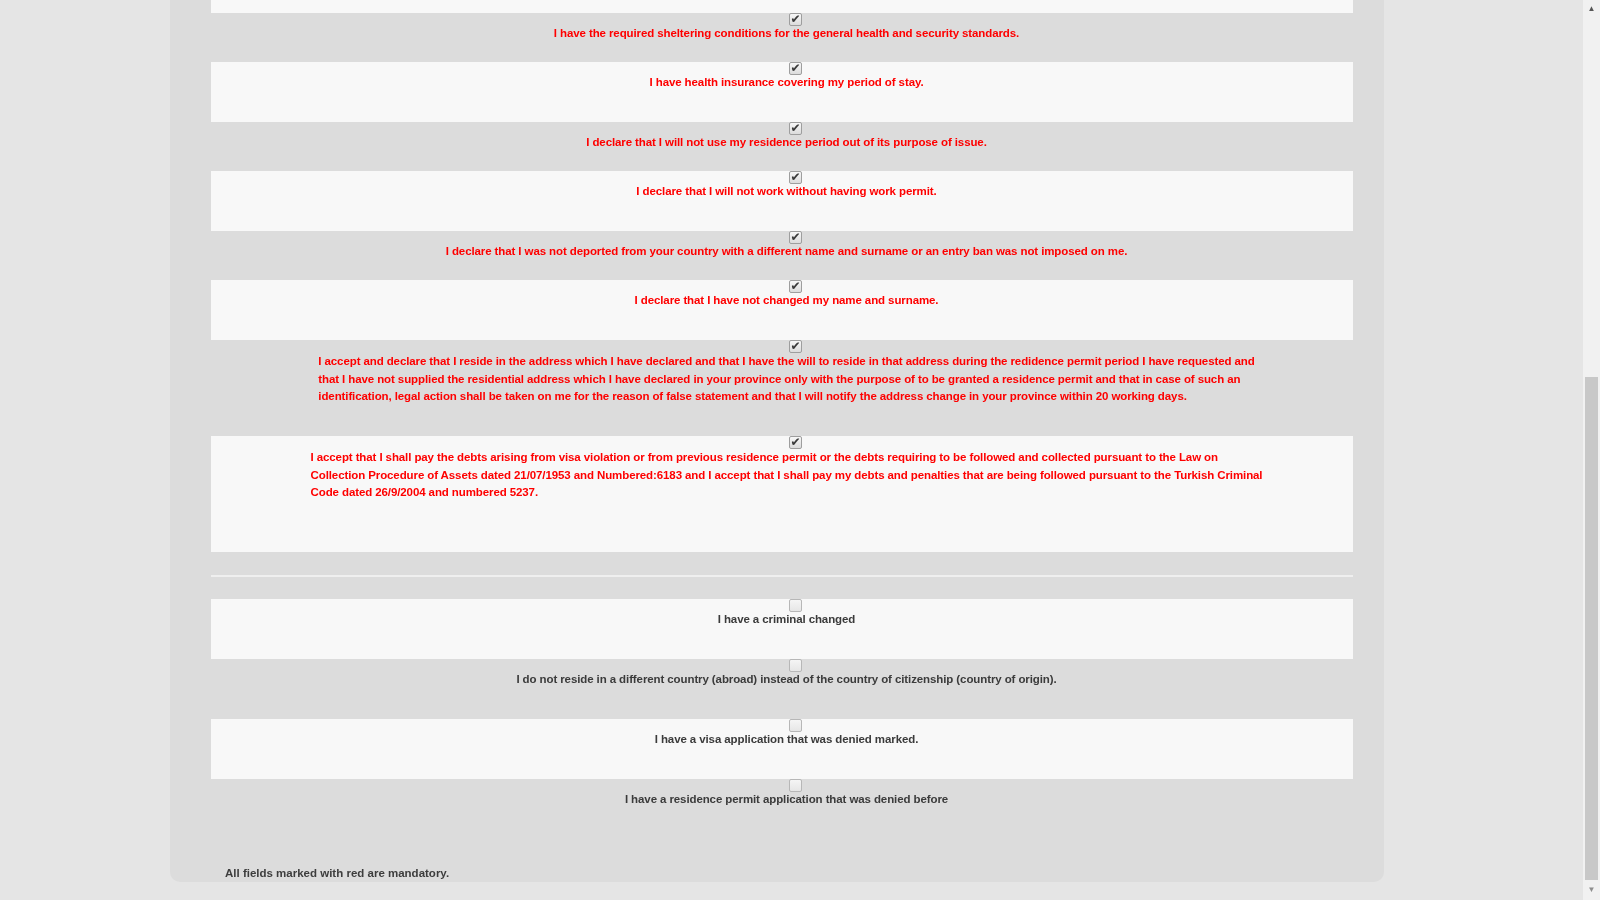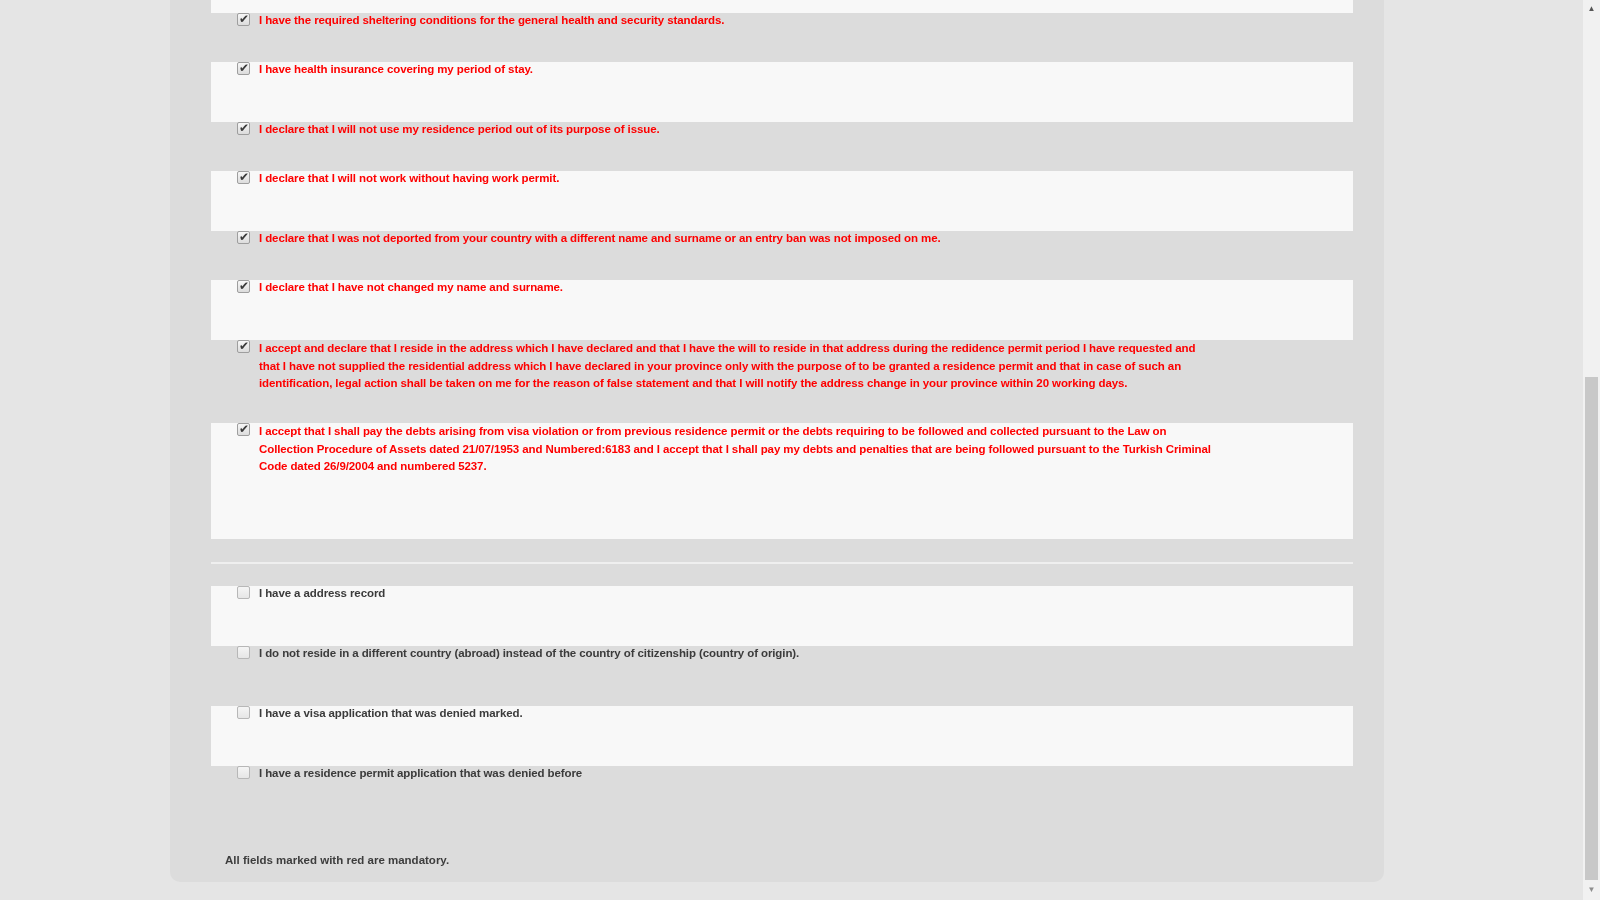--- a/index.html
+++ b/index.html
@@ -21,28 +21,29 @@
     height: 882px;
     background: #dcdcdc;
     border-radius: 0 0 10px 10px;
   }
   .card-inner {
     padding: 0 31px 0 41px;
   }
 
   .row {
     display: flex;
-    align-items: flex-start;
+    align-items: center;
     width: 100%;
+    flex-direction: column;
   }
   .row--white { background: #f8f8f8; }
   .row--gray  { background: transparent; }
   .h-single-gray  { height: 49px; }
   .h-single-white { height: 60px; }
-  .h-para-gray    { height: 83px; }
+  .h-para-gray    { height: 96px; }
   .h-para-white   { height: 116px; }
 
   .strip-top {
     height: 13px;
     background: #f8f8f8;
   }
 
   .spacer-a { height: 23px; }
   .spacer-b { height: 22px; }
   .divider {
@@ -200,21 +201,21 @@
 Collection Procedure of Assets dated 21/07/1953 and Numbered:6183 and I accept that I shall pay my debts and penalties that are being followed pursuant to the Turkish Criminal
 Code dated 26/9/2004 and numbered 5237.</span>
       </div>
 
       <div class="spacer-a"></div>
       <div class="divider"></div>
       <div class="spacer-b"></div>
 
       <div class="row row--white h-single-white">
         <input type="checkbox" class="chk" style="">
-        <span class="lbl lbl--dark">I have a address record</span>
+        <span class="lbl lbl--dark">I have a criminal changed</span>
       </div>
 
       <div class="row row--gray h-single-white">
         <input type="checkbox" class="chk" style="">
         <span class="lbl lbl--dark">I do not reside in a different country (abroad) instead of the country of citizenship (country of origin).</span>
       </div>
 
       <div class="row row--white h-single-white">
         <input type="checkbox" class="chk" style="">
         <span class="lbl lbl--dark">I have a visa application that was denied marked.</span>

